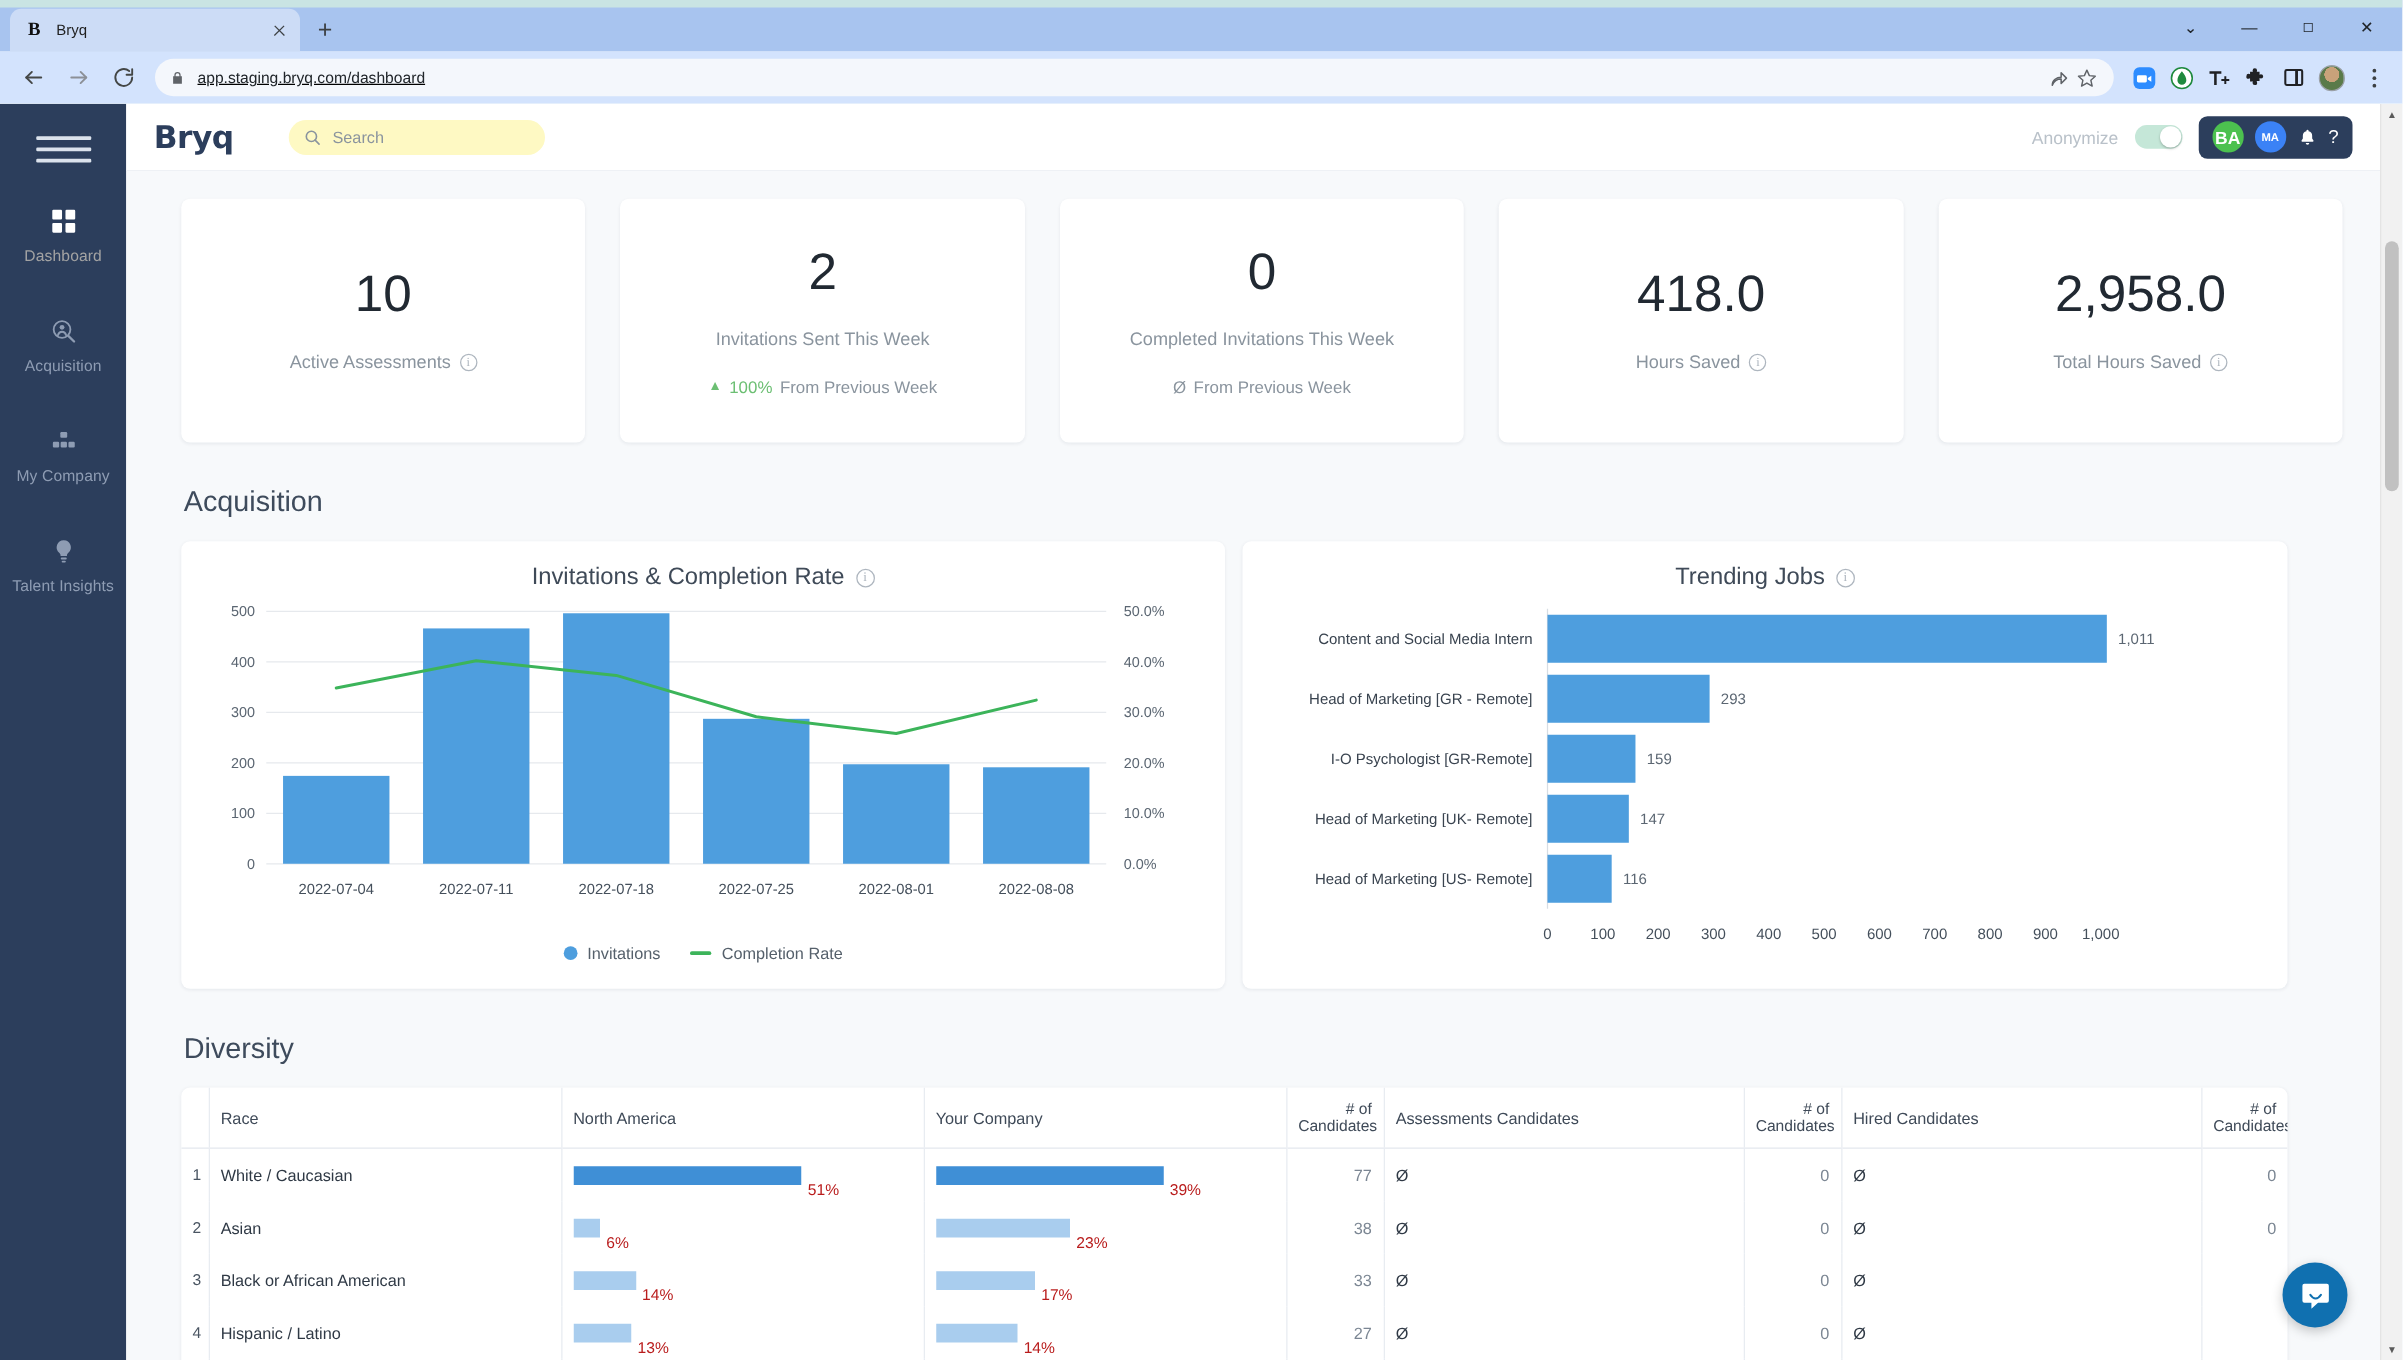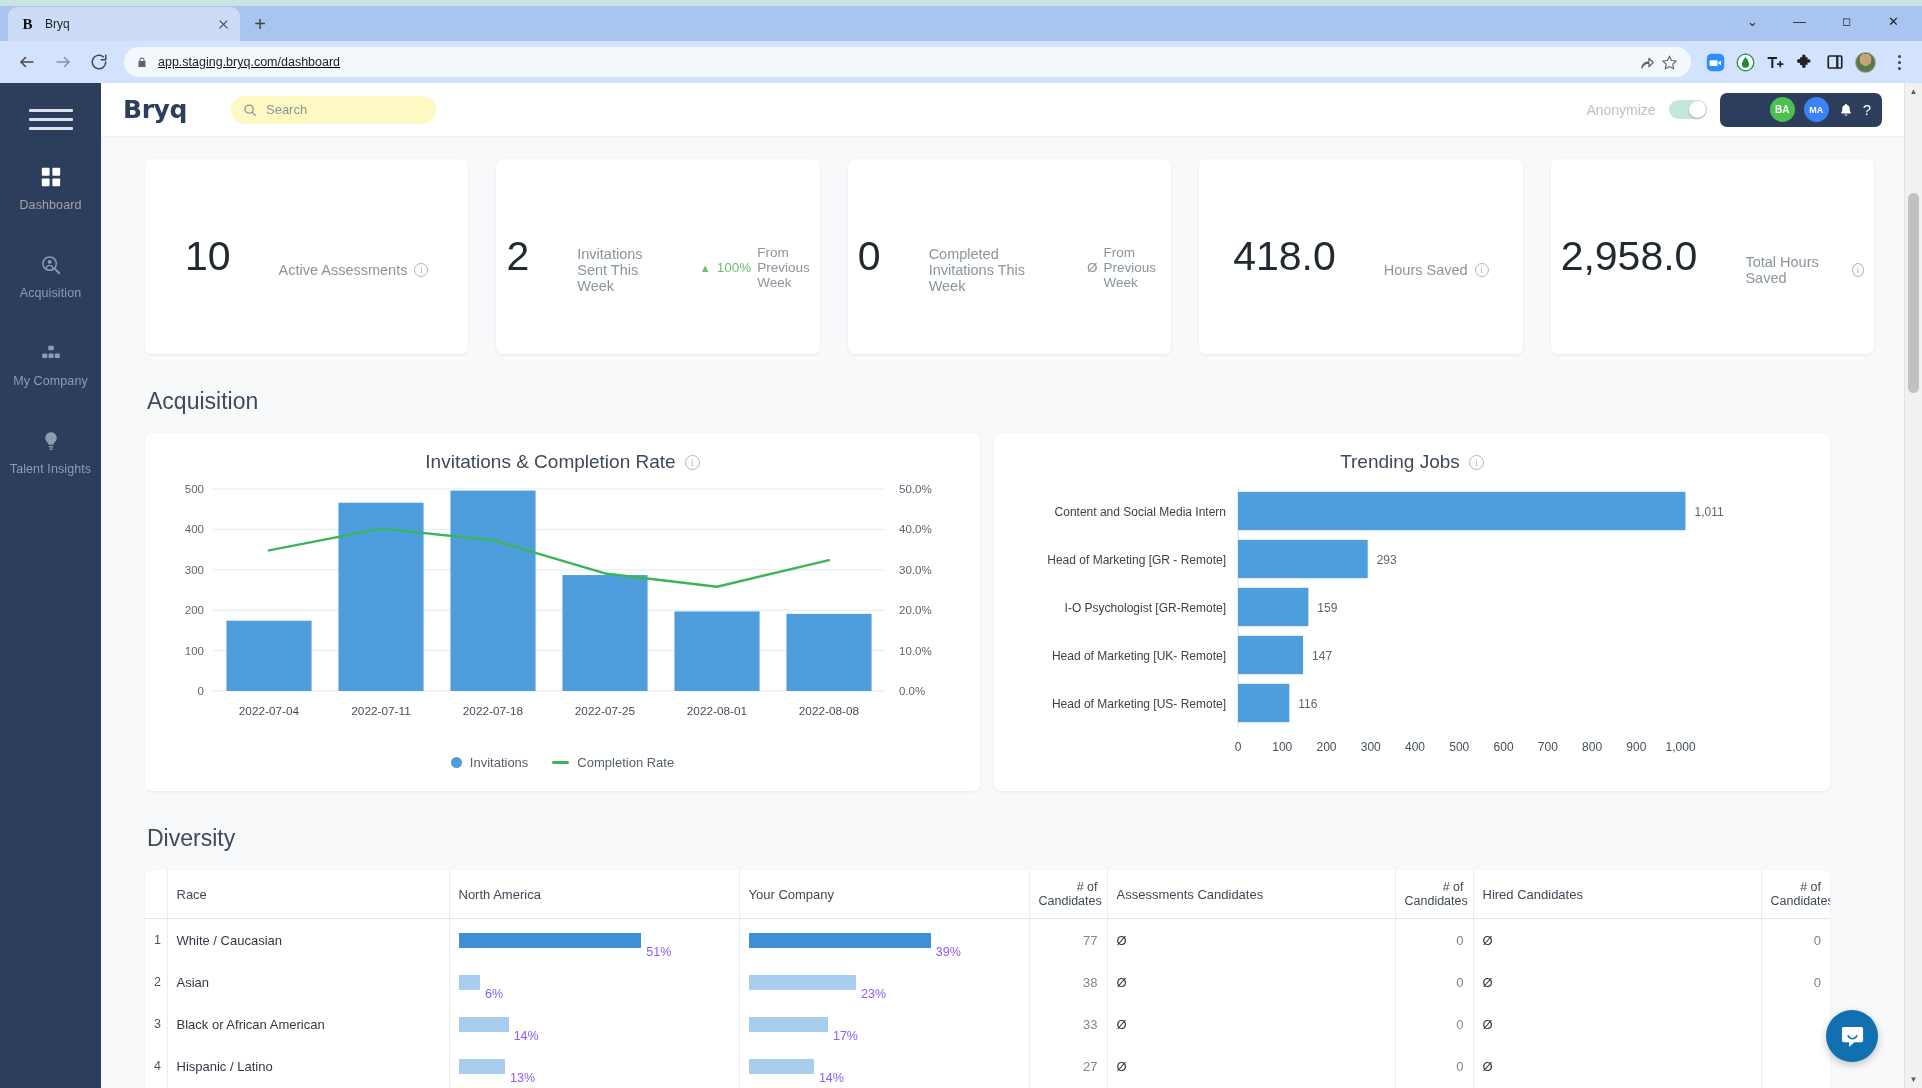--- a/index.html
+++ b/index.html
@@ -122,35 +122,35 @@
   .toggle i { position:absolute; right:1px; top:1px; width:17px;height:17px;border-radius:50%;
     background:#ffffff; box-shadow:0 1px 2px rgba(0,0,0,.25); display:block; }
   .userpill {
     background: #2c3e5c; border-radius: 7px; height: 34px; display:flex; align-items:center;
     gap: 9px; padding: 0 11px;
   }
   .av {
     width: 25px; height: 25px; border-radius: 50%; display:flex; align-items:center;
     justify-content:center; font-size: 10.5px; color:#fff; font-weight: bold; cursor:pointer;
   }
-  .av.ba { background: #4cc14f; font-size: 10px; margin-left: 39px; }
+  .av.ba { background: #4cc14f; font-size: 14px; }
   .av.ma { background: #3b82f6; font-size: 9px; }
   .bell, .qmark { color:#fff; cursor:pointer; display:flex; align-items:center; }
   .qmark { font-size: 15px; }
 
   
   .content {
     position:absolute; left: 101px; top: 54px; right: 18px; bottom: 0;
     background:#f7f9fb; padding: 22px 30px 0 44px; overflow: hidden;
   }
   .kpis { display:flex; gap: 28px; }
   .kpi {
     flex: 1; background:#fff; border-radius: 7px; height: 195px;
-    box-shadow: 0 1px 3px rgba(16,30,54,.07); display:flex; 
-    align-items:center; justify-content:center; padding: 10px; gap: 48px;
+    box-shadow: 0 1px 3px rgba(16,30,54,.07); display:flex; flex-direction:column;
+    align-items:center; justify-content:center; padding: 10px;
   }
   .kpi-val { font-size: 41px; color: #212932; font-weight: 400; line-height: 1; }
   .kpi-lbl { margin-top: 26px; font-size: 14.5px; color:#8a949e; display:flex; align-items:center; gap:7px; }
   .kpi-sub { margin-top: 22px; font-size: 13.5px; color:#8a949e; display:flex; align-items:center; gap:6px; }
   .kpi-sub .pct { color:#6cbf73; }
   .kpi-sub .tri { color:#6cbf73; font-size: 11px; }
   .info-i {
     width: 14px; height: 14px; border-radius: 50%; border: 1px solid #aeb6bf;
     color:#aeb6bf; font-size: 10px; display:inline-flex; align-items:center;
     justify-content:center; cursor:pointer; font-family:"Liberation Serif",serif;
@@ -192,21 +192,21 @@
   tbody td {
     font-size: 13px; color: #2f3945; padding: 2px 9px; height: 21.5px;
     border-left: 1px solid #e8ecf1; vertical-align: middle;
   }
   tbody td:first-child { border-left:none; text-align:center; color:#4a5562; font-size:12.5px;}
   td.num { text-align:right; color:#7b8693; }
   .bar-cell { position:relative; }
   .bar-wrap { display:flex; align-items:center; gap: 5px; }
   .bar { height: 15px; background:#a9cdee; display:block; }
   .bar.top { background:#3f8fd6; }
-  .bar-lbl { font-size: 12.5px; color:#8b5cf6;margin-top:24px; }
+  .bar-lbl { font-size: 12.5px; color:#b91c1c;margin-top:24px; }
 
   
   .chat-fab {
     position:absolute; right: 44px; bottom: 26px; width: 52px; height: 52px;
     border-radius: 50%; background:#1070b0; display:flex; align-items:center;
     justify-content:center; cursor:pointer; box-shadow:0 3px 9px rgba(0,0,0,.22); z-index: 40;
   }
 
   
   .scrollbar {

